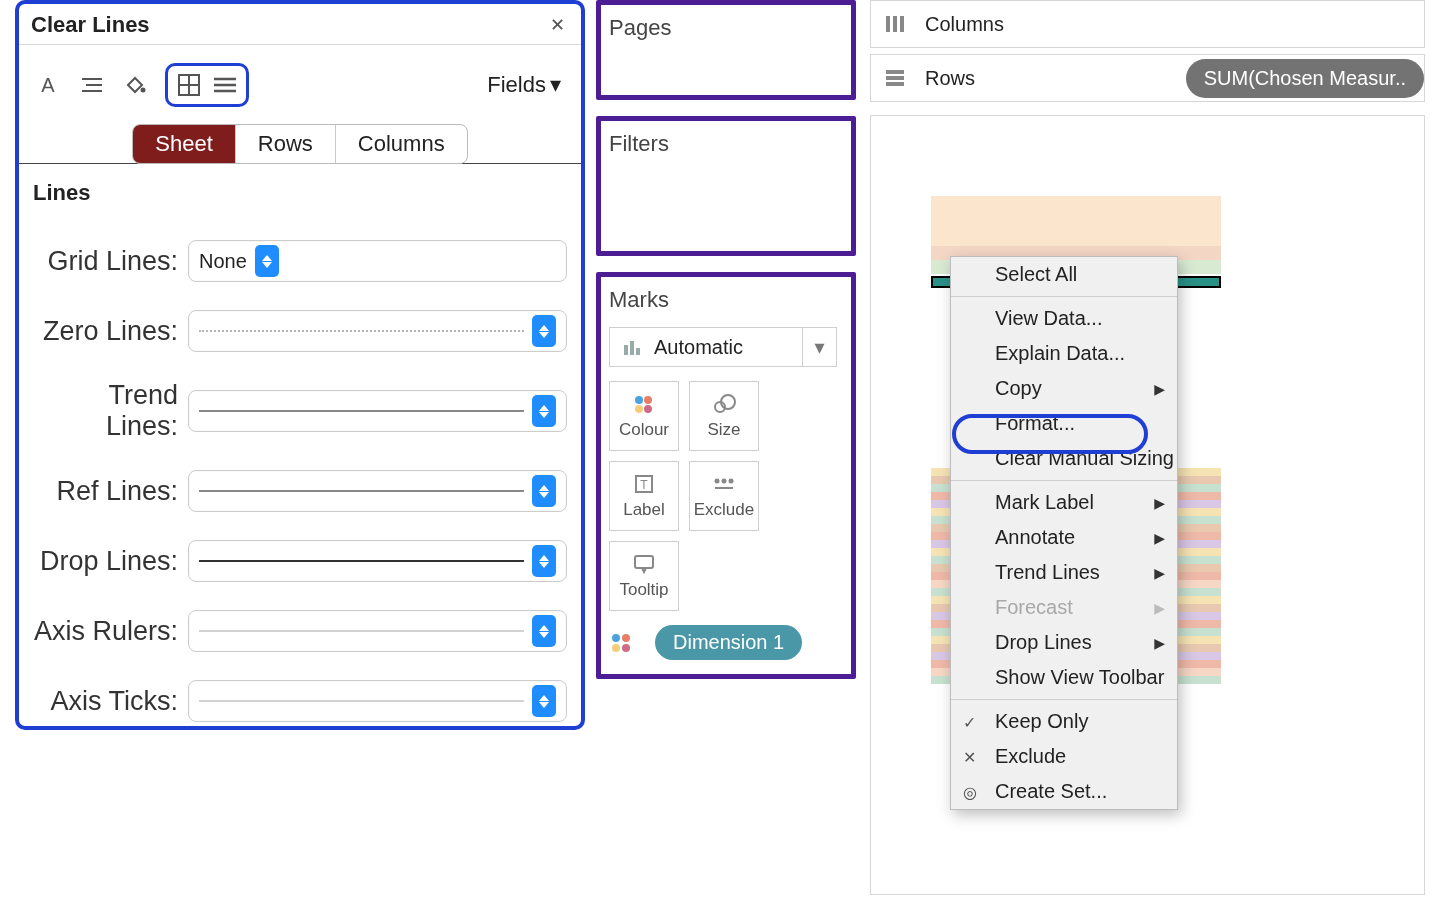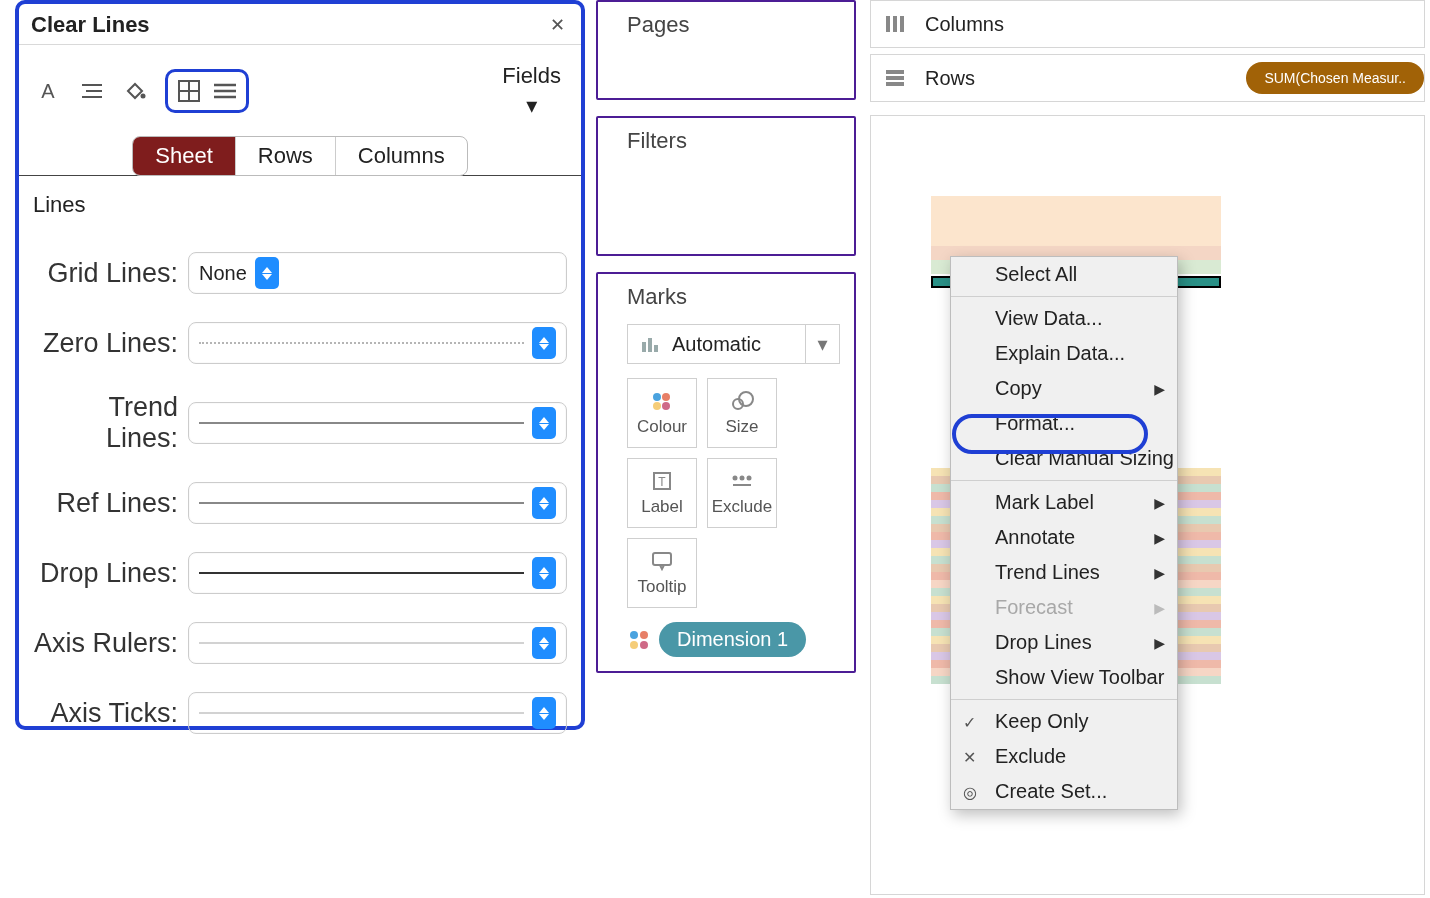--- a/index.html
+++ b/index.html
@@ -60,21 +60,20 @@
     display:flex;
     gap:6px;
   }
   .fields-btn {
     margin-left:auto;
     font-size:22px;
     display:flex;
     align-items:center;
     gap:4px;
     padding-right:6px;
-    flex-direction:column;
   }
   .tabbar {
     display:flex;
     justify-content:center;
     margin-top:6px;
     border-bottom:1px solid #444;
     padding-bottom:0;
   }
   .tabgroup {
     display:flex;
@@ -90,21 +89,21 @@
     border-right:1px solid #ccc;
   }
   .tab:last-child{border-right:none;}
   .tab.active{
     background:#7f1d1d;
     color:#fff;
     font-weight:400;
     text-align:center;
   }
   .section-heading{
-    font-weight:400;
+    font-weight:700;
     font-size:22px;
     padding:16px 14px 6px 14px;
   }
   .line-rows { padding: 0 14px; }
   .line-row {
     display:flex;
     align-items:center;
     margin: 28px 0;
   }
   .line-label{
@@ -172,25 +171,25 @@
   .stepper::after { border-top:6px solid #fff; }
 
   
   .mid-col{
     position:absolute;
     left: 596px;
     top: 0;
     width: 260px;
   }
   .shelf{
-    border:2px solid #4c1d95;
+    border:5px solid #4c1d95;
     border-radius:2px;
     background:#fff;
     margin-bottom:16px;
-    padding: 10px 14px 16px 29px;
+    padding: 10px 14px 16px 8px;
   }
   .shelf-title{ font-size:22px; color:#444; }
   .shelf.pages{ height:100px; }
   .shelf.filters{ height:140px; }
 
   .shelf.marks{ padding-bottom:14px; }
   .mark-type-select{
     margin-top:14px;
     border:1px solid #cfcfcf;
     height:40px;
@@ -223,21 +222,21 @@
     align-items:center;justify-content:center;
     gap:4px;
     font-size:17px;
     color:#555;
   }
   .mark-cell .mc-icon{ font-size:20px; color:#777; height:24px; display:flex;align-items:center;}
   .dim-pill{
     margin-top:14px;
     display:flex;
     align-items:center;
-    gap:8px;
+    gap:22px;
   }
   .dim-dots{
     width:24px;display:flex;flex-wrap:wrap;gap:2px;justify-content:center;
   }
   .dim-dots span{width:8px;height:8px;border-radius:50%;}
   .dim-pill-chip{
     background:#4a97a7;
     color:#fff;
     border-radius:18px;
     padding:6px 18px;
@@ -257,25 +256,25 @@
     height:48px;
     border:1px solid #d6d6d6;
     display:flex;
     align-items:center;
     padding-left:14px;
     gap:14px;
     margin-bottom:6px;
   }
   .shelf-row .sr-icon{ width:26px; color:#777; font-size:20px;}
   .pill-green{
-    background:#a16207;
+    background:#737373;
     color:#fff;
     border-radius:20px;
     padding:8px 18px;
-    font-size:14px;
+    font-size:20px;
     white-space:nowrap;
   }
   .canvas-area{
     position:absolute;
     left:870px;
     top:115px;
     width:555px;
     height:780px;
     border:1px solid #d6d6d6;
     background:#fff;

